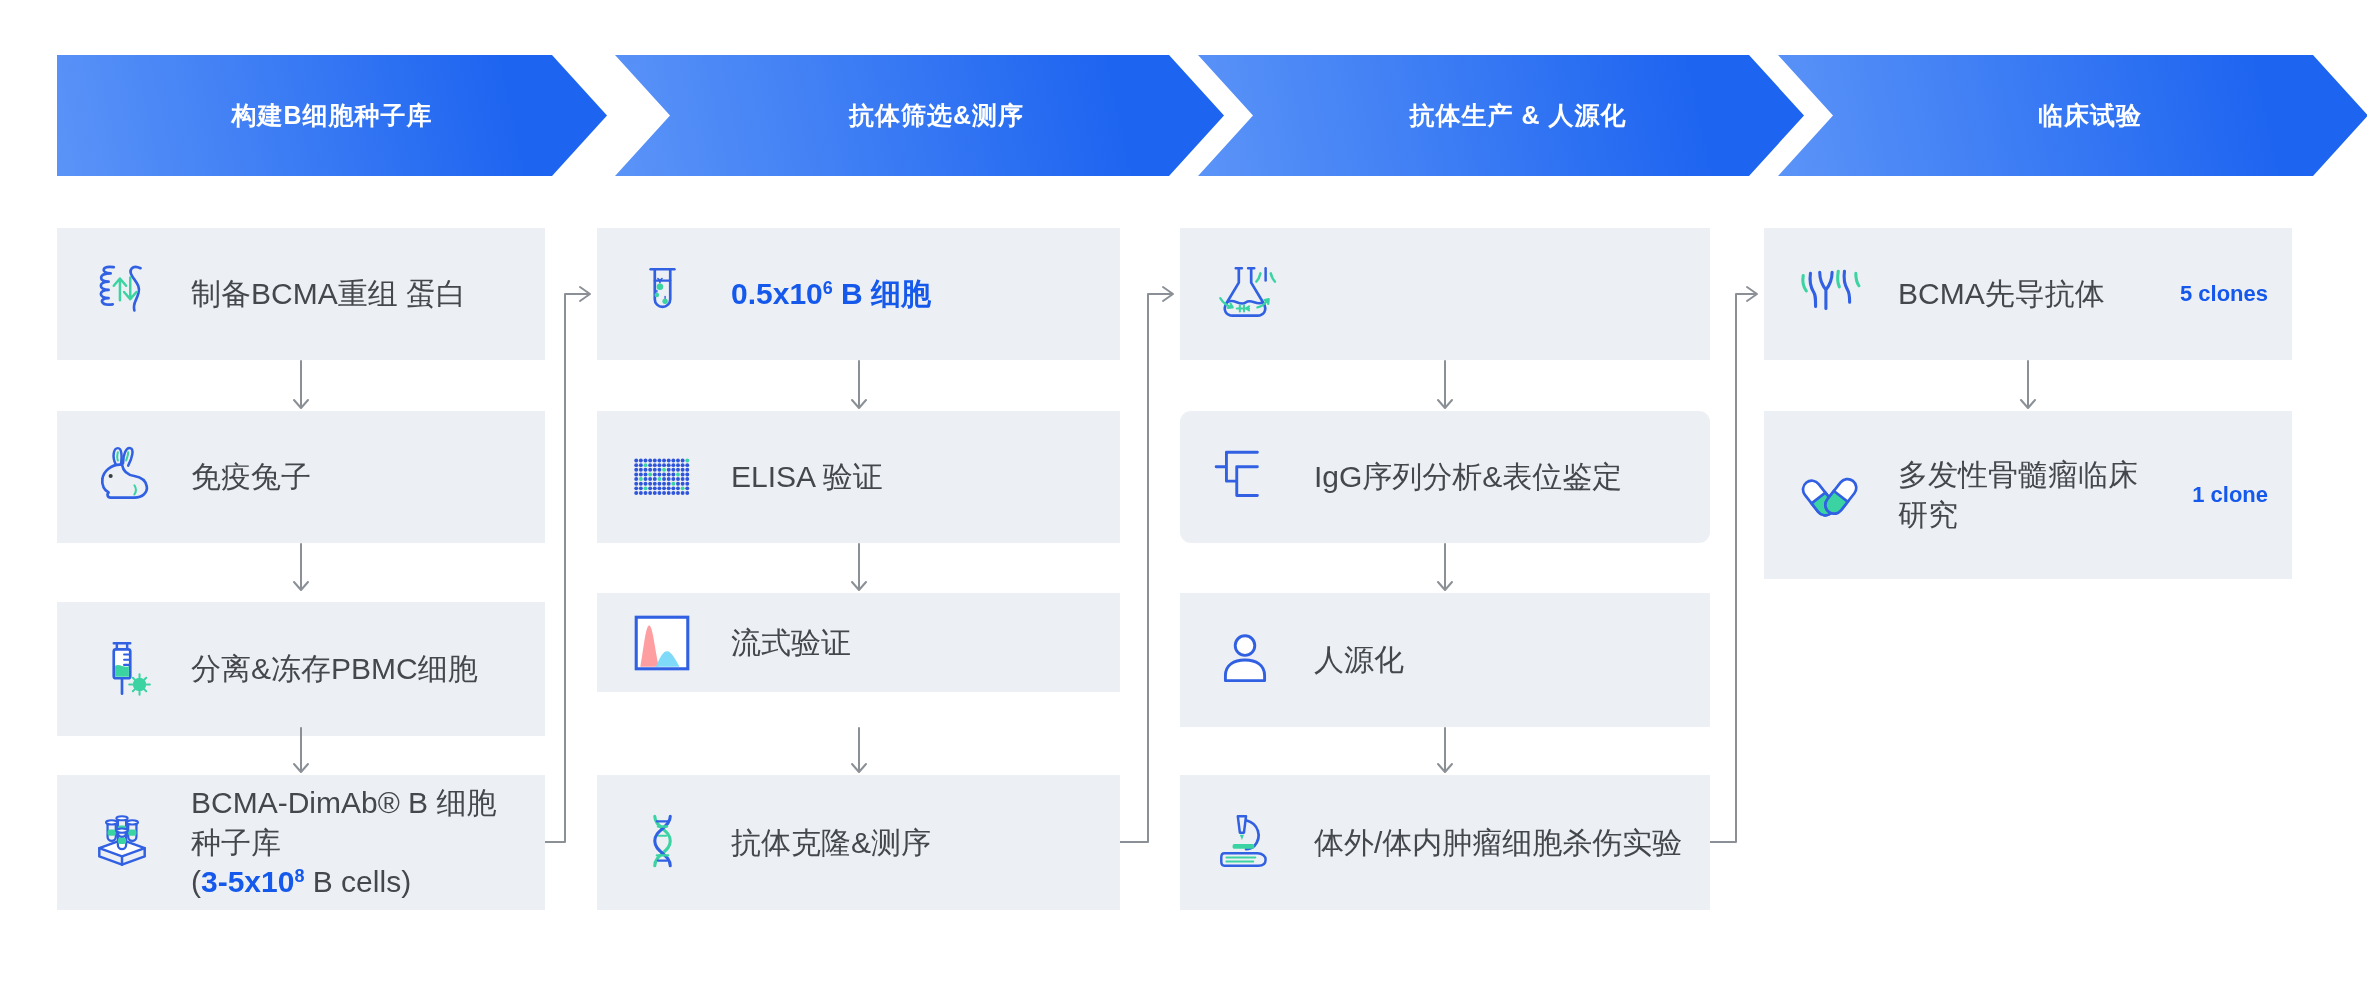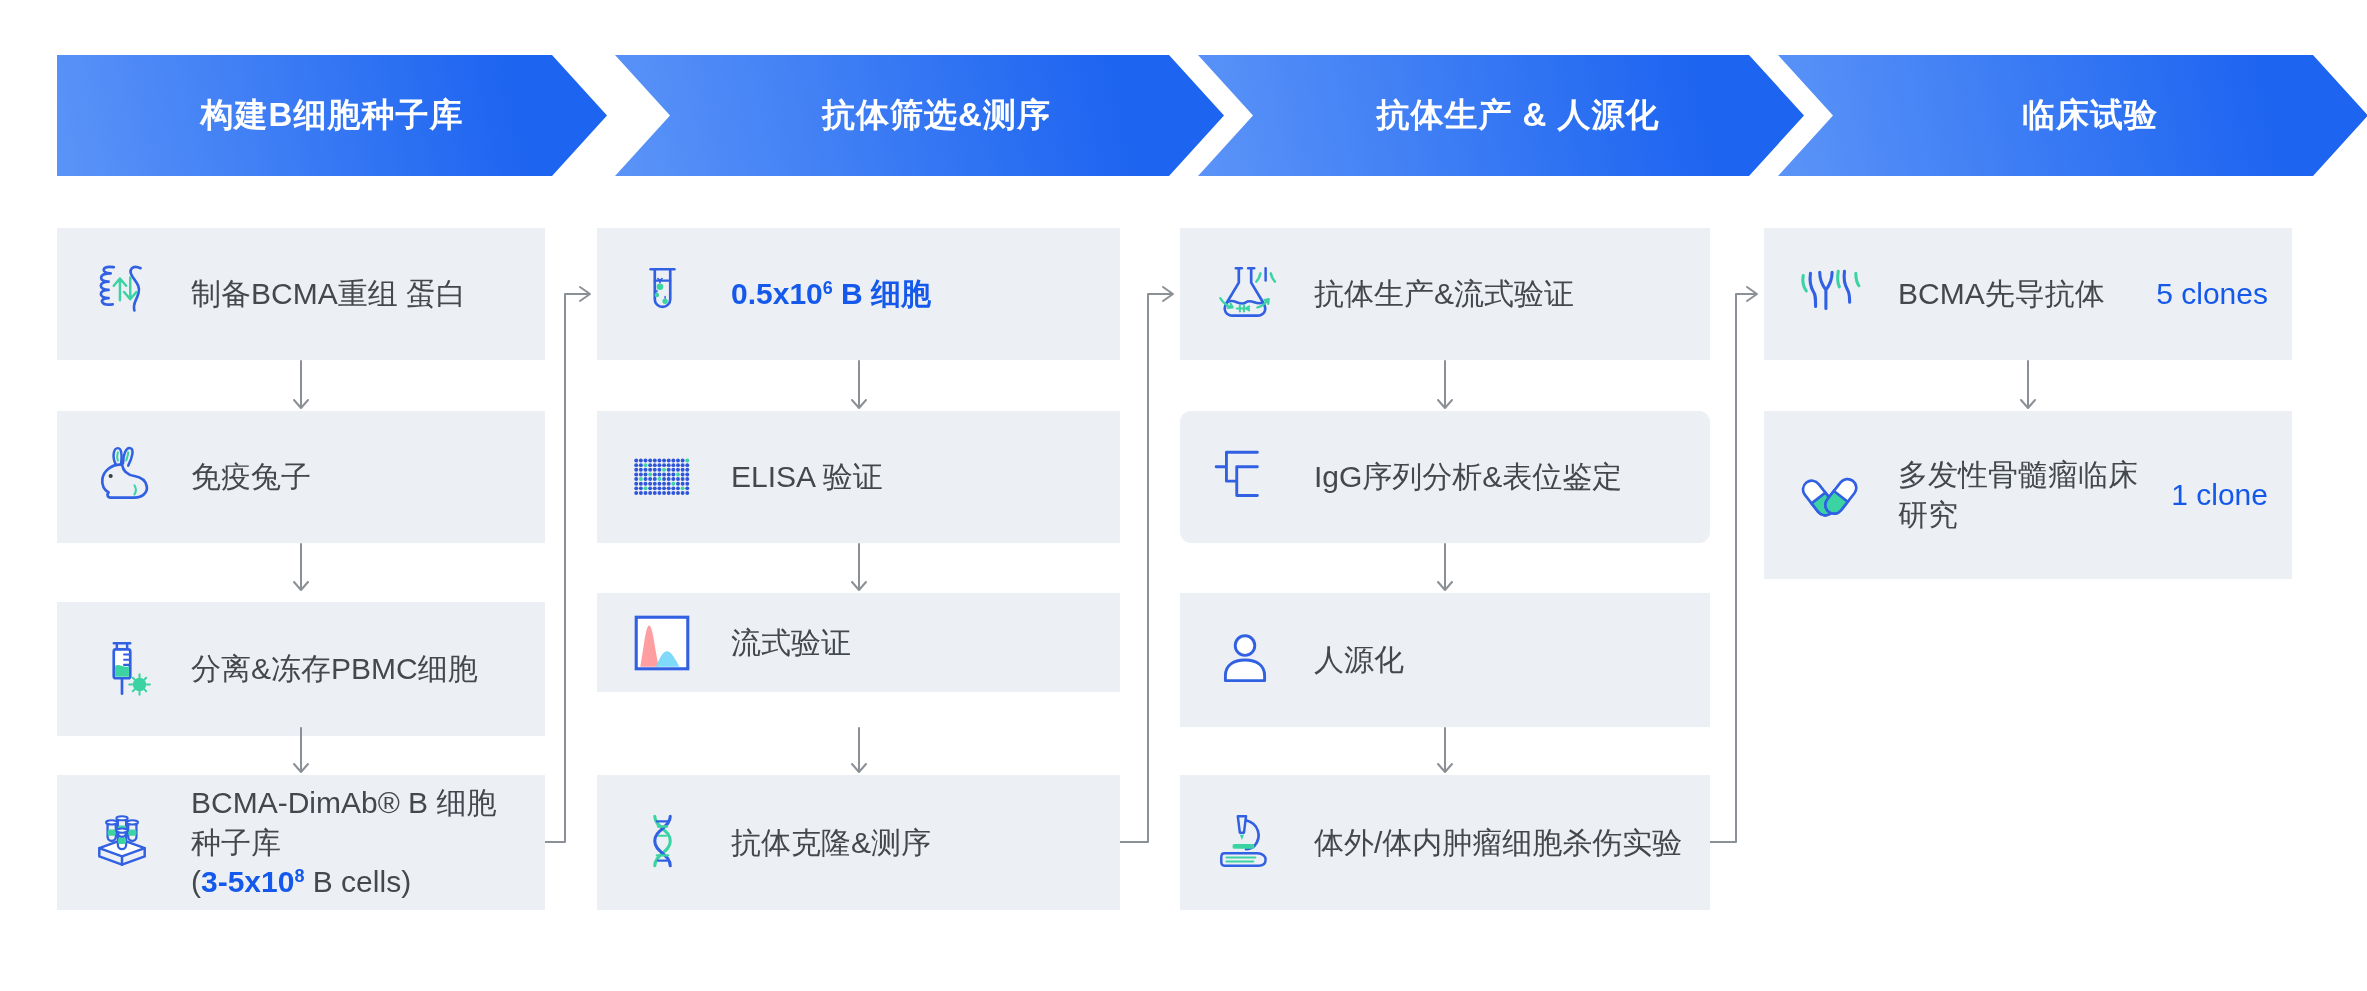--- a/index.html
+++ b/index.html
@@ -1,33 +1,33 @@
 <!DOCTYPE html>
 <html><head>
 <meta charset="utf-8">
 <style>
   html,body{margin:0;padding:0;background:#ffffff;}
   .canvas{position:relative;width:2367px;height:991px;background:#ffffff;overflow:hidden;
           font-family:"Liberation Sans","DejaVu Sans",sans-serif;}
   
   .banner{position:absolute;top:55px;height:121px;display:flex;align-items:center;justify-content:center;
-          color:#ffffff;font-weight:700;font-size:33px;letter-spacing:1px;
+          color:#ffffff;font-weight:700;font-size:25px;letter-spacing:1px;
           background:linear-gradient(78deg,#5b94f8 0%,#1d64f0 82%);}
   .banner.first{clip-path:polygon(0 0,calc(100% - 55px) 0,100% 50%,calc(100% - 55px) 100%,0 100%);}
   .banner.notch{clip-path:polygon(0 0,calc(100% - 55px) 0,100% 50%,calc(100% - 55px) 100%,0 100%,55px 50%);
           padding-left:34px;}
   
   .step-box{position:absolute;background:#ecf0f4;display:flex;align-items:center;
             padding:0 24px 0 32px;box-sizing:border-box;}
   .step-icon{width:66px;height:66px;flex:0 0 66px;margin-right:36px;display:flex;align-items:center;justify-content:center;}
   .step-icon svg{width:100%;height:100%;}
   .step-text{font-size:30px;color:#44484d;line-height:1.32;white-space:pre-line;word-break:keep-all;}
   .accent{color:#1458ec;font-weight:700;text-align:right;}
   .sup{font-size:0.6em;position:relative;top:-0.55em;}
-  .clone-badge{margin-left:auto;font-size:30px;font-weight:400;color:#1458ec;white-space:nowrap;padding-left:14px;}
+  .clone-badge{margin-left:auto;font-size:22px;font-weight:700;color:#1458ec;white-space:nowrap;padding-left:14px;}
   .flow-svg{position:absolute;overflow:visible;}
 </style>
 </head>
 <body>
 
 <div class="canvas">
   <div class="banner first" style="left:57px;width:550px;">
     <span>构建B细胞种子库</span>
   </div>
   <div class="banner notch" style="left:615px;width:575px;">
@@ -276,21 +276,20 @@
             <path d="M23 7 H29 M35 7 H41" stroke="#3160e2" stroke-width="2.4" fill="none" stroke-linecap="round" stroke-linejoin="round"></path>
             <path d="M15 40 C21 35 27 45 33 40 C38 36 44 44 49 40" stroke="#3160e2" stroke-width="2.4" fill="none" stroke-linecap="round" stroke-linejoin="round"></path>
             <path d="M24 46 L36 46 M27 43 V49 M31 43 V49 M36 44 L33 46 L36 48" stroke="#3cd3a2" stroke-width="2" fill="none" stroke-linecap="round" stroke-linejoin="round"></path>
             <path d="M8 36 C11 41 15 44 20 45 M20 45 L15.5 45.5 M20 45 L18 41.5" stroke="#3cd3a2" stroke-width="2.2" fill="none" stroke-linecap="round" stroke-linejoin="round"></path>
             <path d="M44 45 C49 44 52 41 55 37 M55 37 L54.5 41.5 M55 37 L51 38" stroke="#3cd3a2" stroke-width="2.2" fill="none" stroke-linecap="round" stroke-linejoin="round"></path>
             <path d="M47 12 C46 16 45 18 43 20" stroke="#3cd3a2" stroke-width="2.4" fill="none" stroke-linecap="round" stroke-linejoin="round"></path>
             <path d="M52 7 V19" stroke="#3160e2" stroke-width="2.4" fill="none" stroke-linecap="round" stroke-linejoin="round"></path>
             <path d="M57 12 C58 16 59 18 61 20" stroke="#3cd3a2" stroke-width="2.4" fill="none" stroke-linecap="round" stroke-linejoin="round"></path>
           </svg>
         </span>
-        <div class="step-text"><span>抗体生产&amp;流式验证</span></div>
       </div>
       <div class="flow-svg" style="left: 1433px; top: 360px; width: 24px; height: 51px;"><svg width="24" height="51" viewBox="0 0 24 51" xmlns="http://www.w3.org/2000/svg">
           <path d="M12 1 V47" stroke="#8b9096" stroke-width="2" fill="none" stroke-linecap="round" stroke-linejoin="round"></path>
           <path d="M5 40 L12 48 L19 40" stroke="#8b9096" stroke-width="2" fill="none" stroke-linecap="round" stroke-linejoin="round"></path>
         </svg></div>
       <div class="step-box" style="left: 1180px; top: 411px; width: 530px; height: 132px; border-radius: 11px;">
         <span class="step-icon">
           <svg viewBox="0 0 64 64" xmlns="http://www.w3.org/2000/svg">
             <path d="M4 22 H14 M14 8 V36 M14 8 H44 M14 36 H24 M24 22 V50 M24 22 H44 M24 50 H44" stroke="#3160e2" stroke-width="2.8" fill="none" stroke-linecap="round" stroke-linejoin="round"></path>
           </svg>

